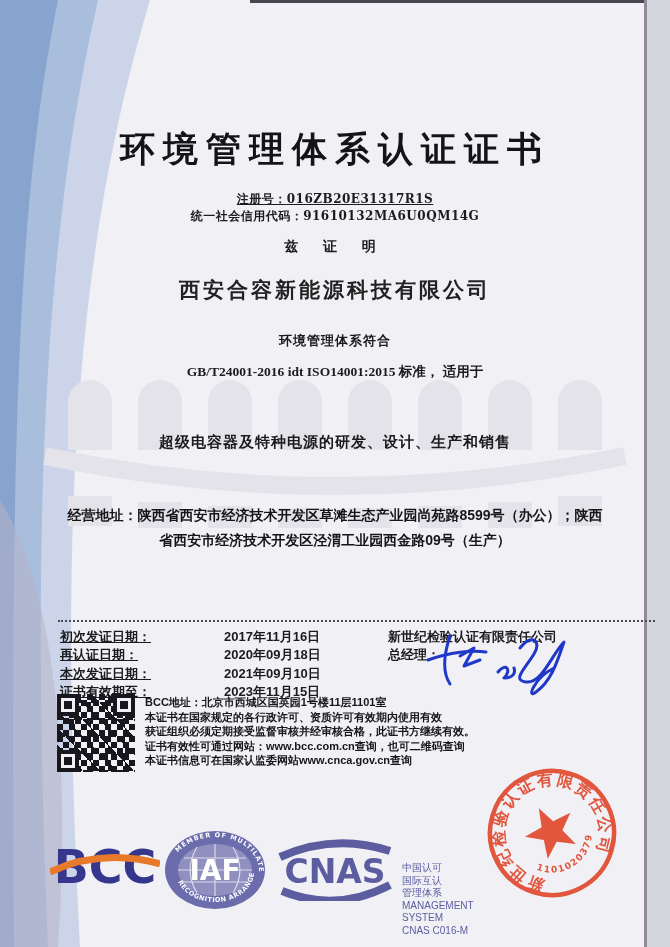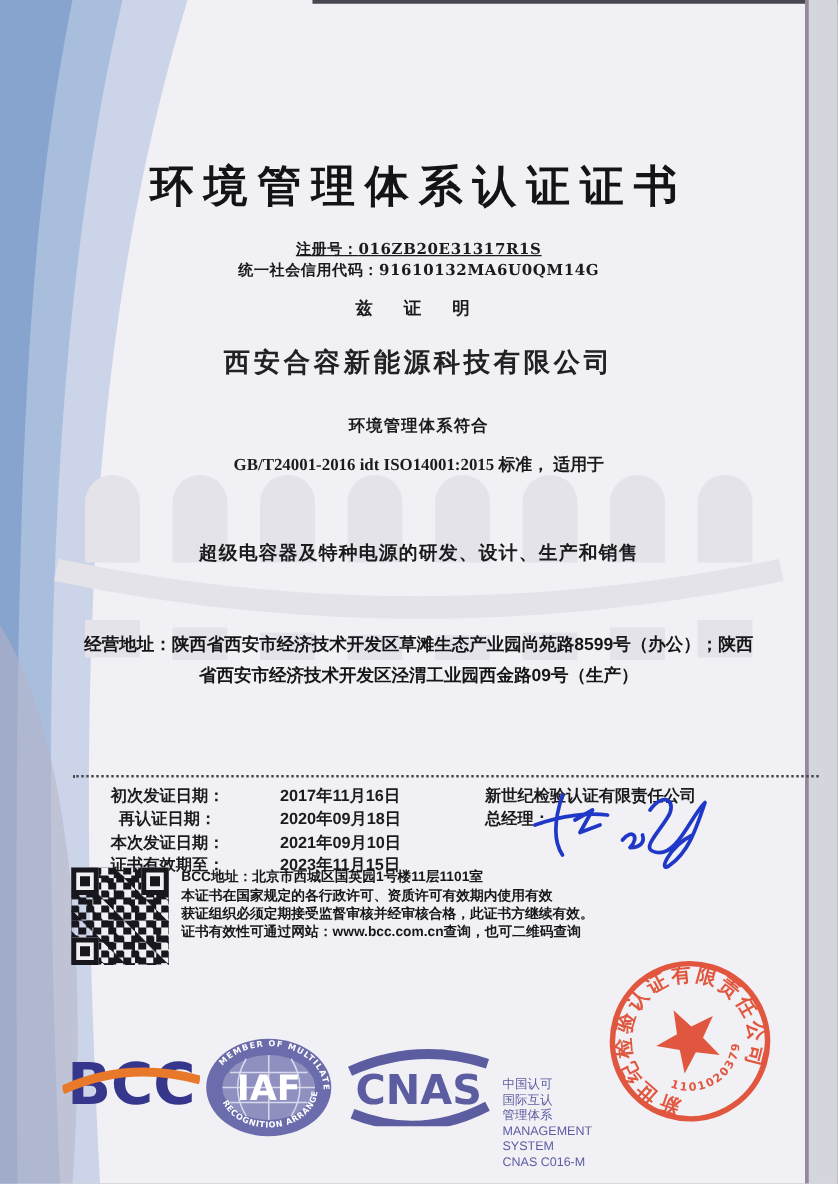--- a/index.html
+++ b/index.html
@@ -21,21 +21,21 @@
   .conform1{top:332px;font-size:13px;font-weight:700;letter-spacing:1px;}
   .conform2{top:351px;font-family:"Liberation Serif",serif;font-size:13.5px;font-weight:700;margin-top:12px;}
   .scope{top:433px;font-size:15px;font-weight:700;letter-spacing:1px;}
   .addresses{top:503px;font-size:14px;font-weight:700;line-height:24.5px;color:#161618;}
   .addresses p{margin:0;}
 
   .dotline{top:620px;left:58px;width:597px;border-top:2px dotted #4a4a4a;height:0;}
 
   .dates{top:628px;left:60px;font-size:13px;font-weight:700;line-height:18.3px;}
   .dates .row{white-space:nowrap;}
-  .dlabel{display:inline-block;width:148px;text-align:center;}
+  .dlabel{display:inline-block;width:148px;text-align:left;text-decoration:underline;}
   .dvalue{margin-left:16px;}
 
   .issuer{top:628px;left:388px;font-size:13px;font-weight:700;line-height:18.3px;}
   .sig{top:626px;left:420px;width:170px;height:78px;}
 
   .qr{top:694px;left:57px;width:78px;height:78px;
     background-image:
       repeating-conic-gradient(#17171d 0% 25%, transparent 0% 50%),
       repeating-conic-gradient(transparent 0% 25%, #17171d 0% 38%, transparent 0% 50%);
     background-size:12px 12px,17px 17px;}
@@ -140,20 +140,21 @@
       </div>
     <div class="finder f-bl">
         <i></i>
       </div>
   </div>
   <div class="abs notes">
     <div>BCC地址：北京市西城区国英园1号楼11层1101室</div>
     <div>本证书在国家规定的各行政许可、资质许可有效期内使用有效</div>
     <div>获证组织必须定期接受监督审核并经审核合格，此证书方继续有效。</div>
     <div>证书有效性可通过网站：www.bcc.com.cn查询，也可二维码查询</div>
+    <div>本证书信息可在国家认监委网站www.cnca.gov.cn查询</div>
   </div>
 
   <svg class="abs stamp" viewBox="0 0 152 152">
     <defs>
       <path id="stampArc" d="M76,124 A48,48 0 0 1 76,28 A48,48 0 0 1 76,124" fill="none"></path>
       <path id="stampNum" d="M40,93 A40,40 0 0 0 112,93" fill="none"></path>
     </defs>
     <g transform="rotate(-28 76 76)" opacity="0.92">
       <circle cx="76" cy="76" r="62" fill="none" stroke="#e0492e" stroke-width="4.5"></circle>
       <polygon fill="#e0492e" points="76,48 82.5,66.1 101.7,66.7 86.5,78.4 91.9,96.8 76,86 60.1,96.8 65.5,78.4 50.3,66.7 69.5,66.1"></polygon>

